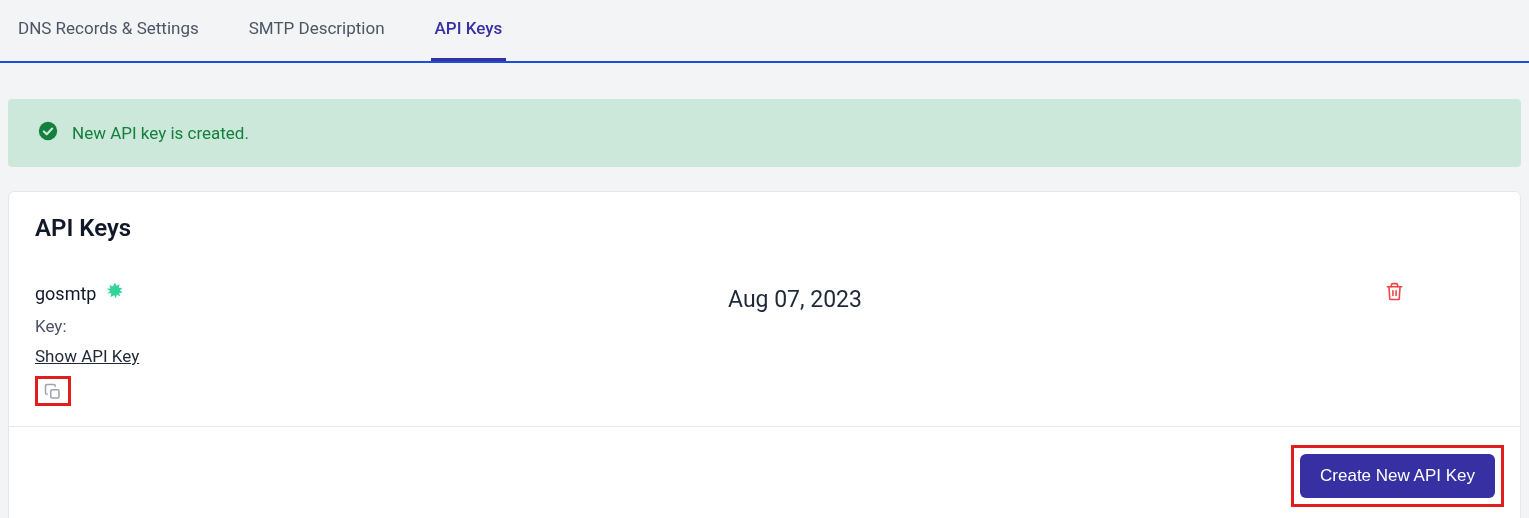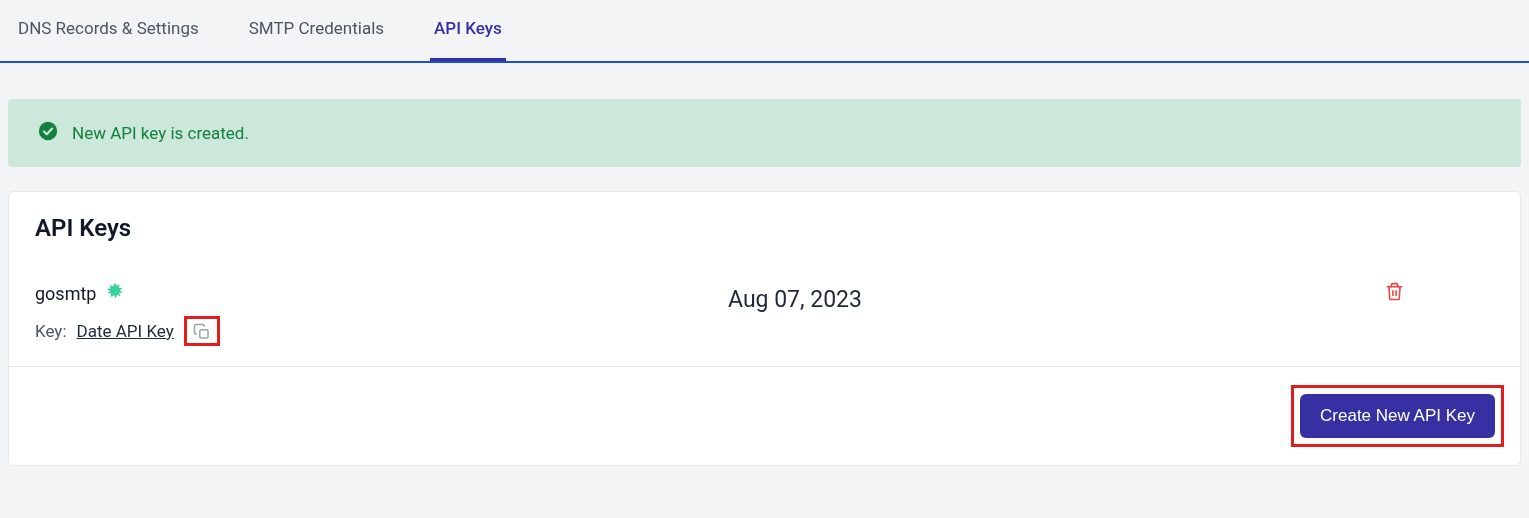--- a/index.html
+++ b/index.html
@@ -77,25 +77,26 @@
       align-items: center;
       gap: 10px;
       font-size: 18px;
       color: #111827;
     }
     .burst {
       color: #34d399;
     }
     .desc-line2 {
       display: flex;
-      align-items: center;
+      align-items: flex-start;
       gap: 10px;
       margin-top: 12px;
       font-size: 17px;
       color: #4b5563;
+      flex-direction: column;
     }
     .show-key-link {
       text-decoration: underline;
       color: #1f2937;
       cursor: pointer;
     }
     .copy-box {
       border: 3px solid #e11d1d;
       padding: 4px 6px 2px 6px;
       display: inline-flex;
@@ -125,21 +126,21 @@
       border: none;
       border-radius: 6px;
       cursor: pointer;
     }
   </style>
 </head>
 <body>
 
 <div class="tabs">
   <div class="tab">DNS Records &amp; Settings</div>
-  <div class="tab">SMTP Credentials</div>
+  <div class="tab">SMTP Description</div>
   <div class="tab active">API Keys</div>
 </div>
 
 <div class="alert">
   <span>
     <svg width="20" height="20" viewBox="0 0 24 24" fill="#15803d">
         <circle cx="12" cy="12" r="11"></circle>
         <path d="M7 12.5 L10.5 16 L17 9" stroke="#cce8db" stroke-width="2.5" fill="none" stroke-linecap="round" stroke-linejoin="round"></path>
       </svg>
   </span>
@@ -155,21 +156,21 @@
       <div class="desc-line1">
         <span>gosmtp</span>
         <span class="burst">
           <svg width="18" height="18" viewBox="0 0 24 24" fill="#34d399">
               <path d="M12 1 L14 5 L18 3 L17 7.5 L22 8 L18.5 11 L22 14 L17.5 14.5 L19 19 L14.5 17 L13 22 L11 17.5 L6 20 L7 15 L2 15 L5.5 12 L1 9 L6 8.5 L4.5 4 L9 6 Z"></path>
             </svg>
         </span>
       </div>
       <div class="desc-line2">
         <span>Key:</span>
-        <span class="show-key-link">Date API Key</span>
+        <span class="show-key-link">Show API Key</span>
         <span class="copy-box">
           <span>
             <svg class="copy-icon-svg" width="18" height="18" viewBox="0 0 24 24" fill="none" stroke="#9ca3af" stroke-width="2">
                 <rect x="9" y="9" width="11" height="11" rx="2"></rect>
                 <path d="M5 15 H4 a2 2 0 0 1 -2 -2 V4 a2 2 0 0 1 2 -2 h9 a2 2 0 0 1 2 2 v1"></path>
               </svg>
           </span>
         </span>
       </div>
     </div>

